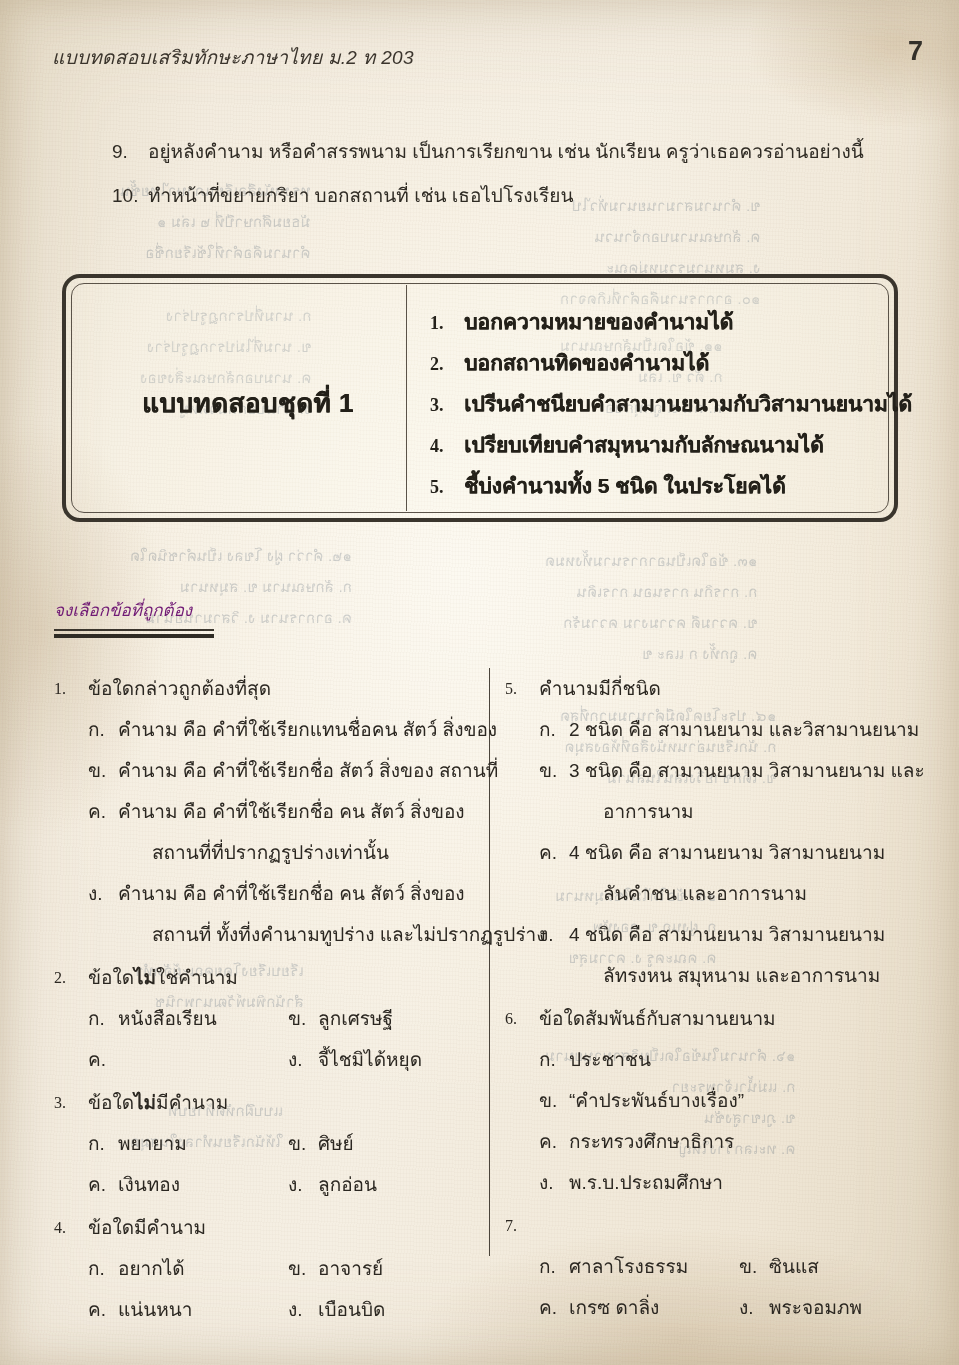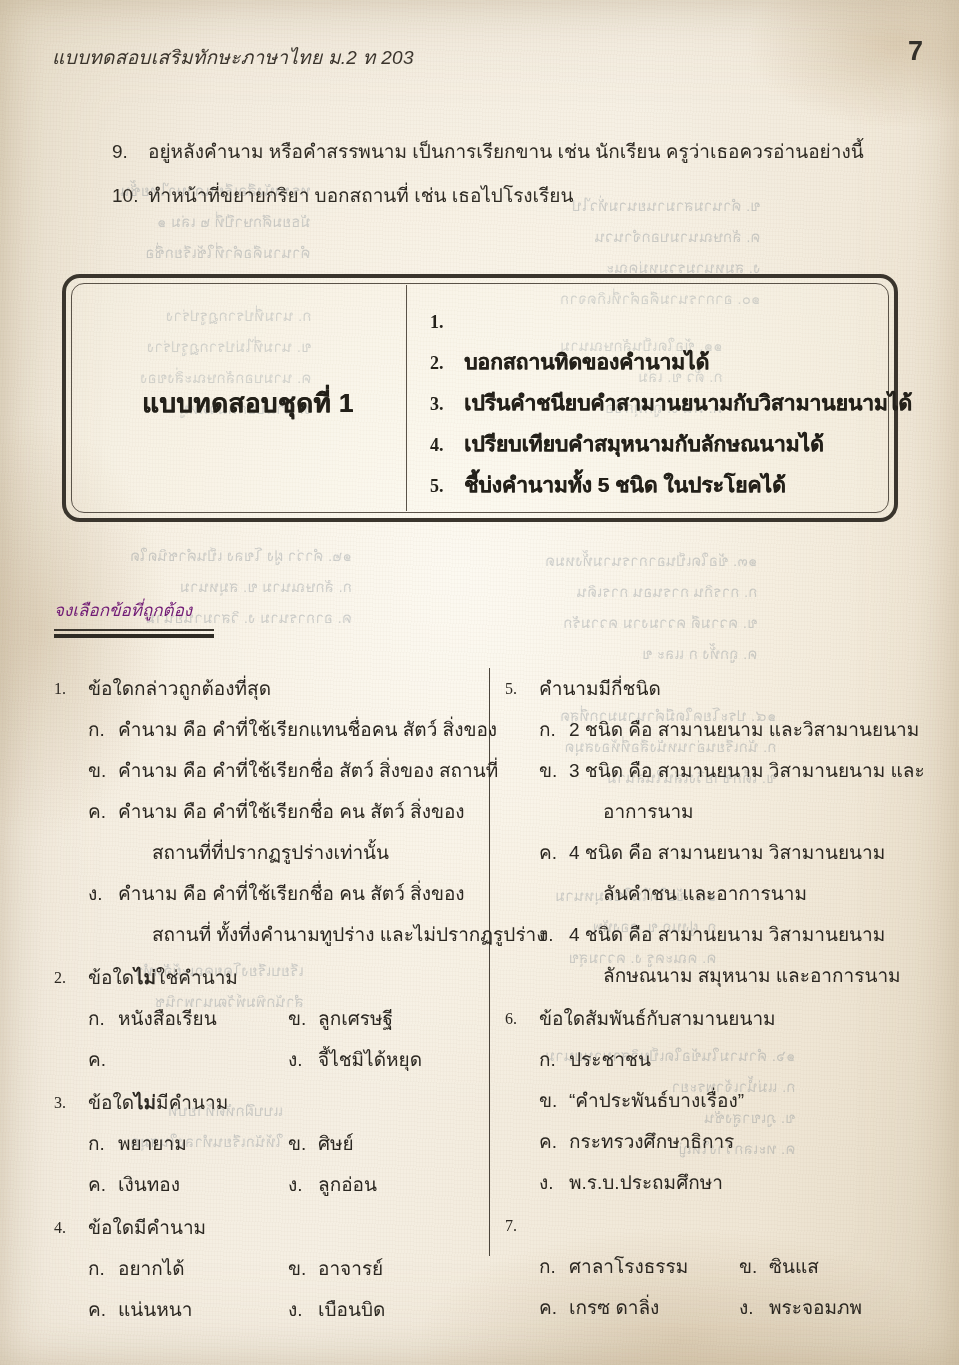--- a/index.html
+++ b/index.html
@@ -278,20 +278,21 @@
         </div>
       </div>
 
     <div class="obj-box">
       <div class="obj-box-inner"></div>
       <div class="obj-divider"></div>
       <div class="obj-title">แบบทดสอบชุดที่ 1</div>
       <div class="obj-list" id="obj-list">
           <div class="obj-item">
             <span class="onum">1.</span>
+            <span>บอกความหมายของคำนามได้</span>
           </div>
           <div class="obj-item">
             <span class="onum">2.</span>
             <span>บอกสถานทิดของคำนามได้</span>
           </div>
           <div class="obj-item">
             <span class="onum">3.</span>
             <span>เปรีนคำชนียบคำสามานยนามกับวิสามานยนามได้</span>
           </div>
           <div class="obj-item">
@@ -457,21 +458,21 @@
           <div class="opt-row stacked">
             <span class="opt-cont">ลันคำชน และอาการนาม</span>
           </div>
           <div class="opt-row stacked">
             <span class="opt-cell">
               <span class="lab">ง.</span>
               <span>4 ชนิด คือ สามานยนาม วิสามานยนาม</span>
             </span>
           </div>
           <div class="opt-row stacked">
-            <span class="opt-cont">ลักษณนาม สมุหนาม และอาการนาม</span>
+            <span class="opt-cont">ลัทรงหน สมุหนาม และอาการนาม</span>
           </div>
         </div>
         <div class="q">
           <div class="q-head">
             <span class="qnum">6.</span>
             <span class="qtext">ข้อใดสัมพันธ์กับสามานยนาม</span>
           </div>
           <div class="opt-row stacked">
             <span class="opt-cell">
               <span class="lab">ก.</span>

